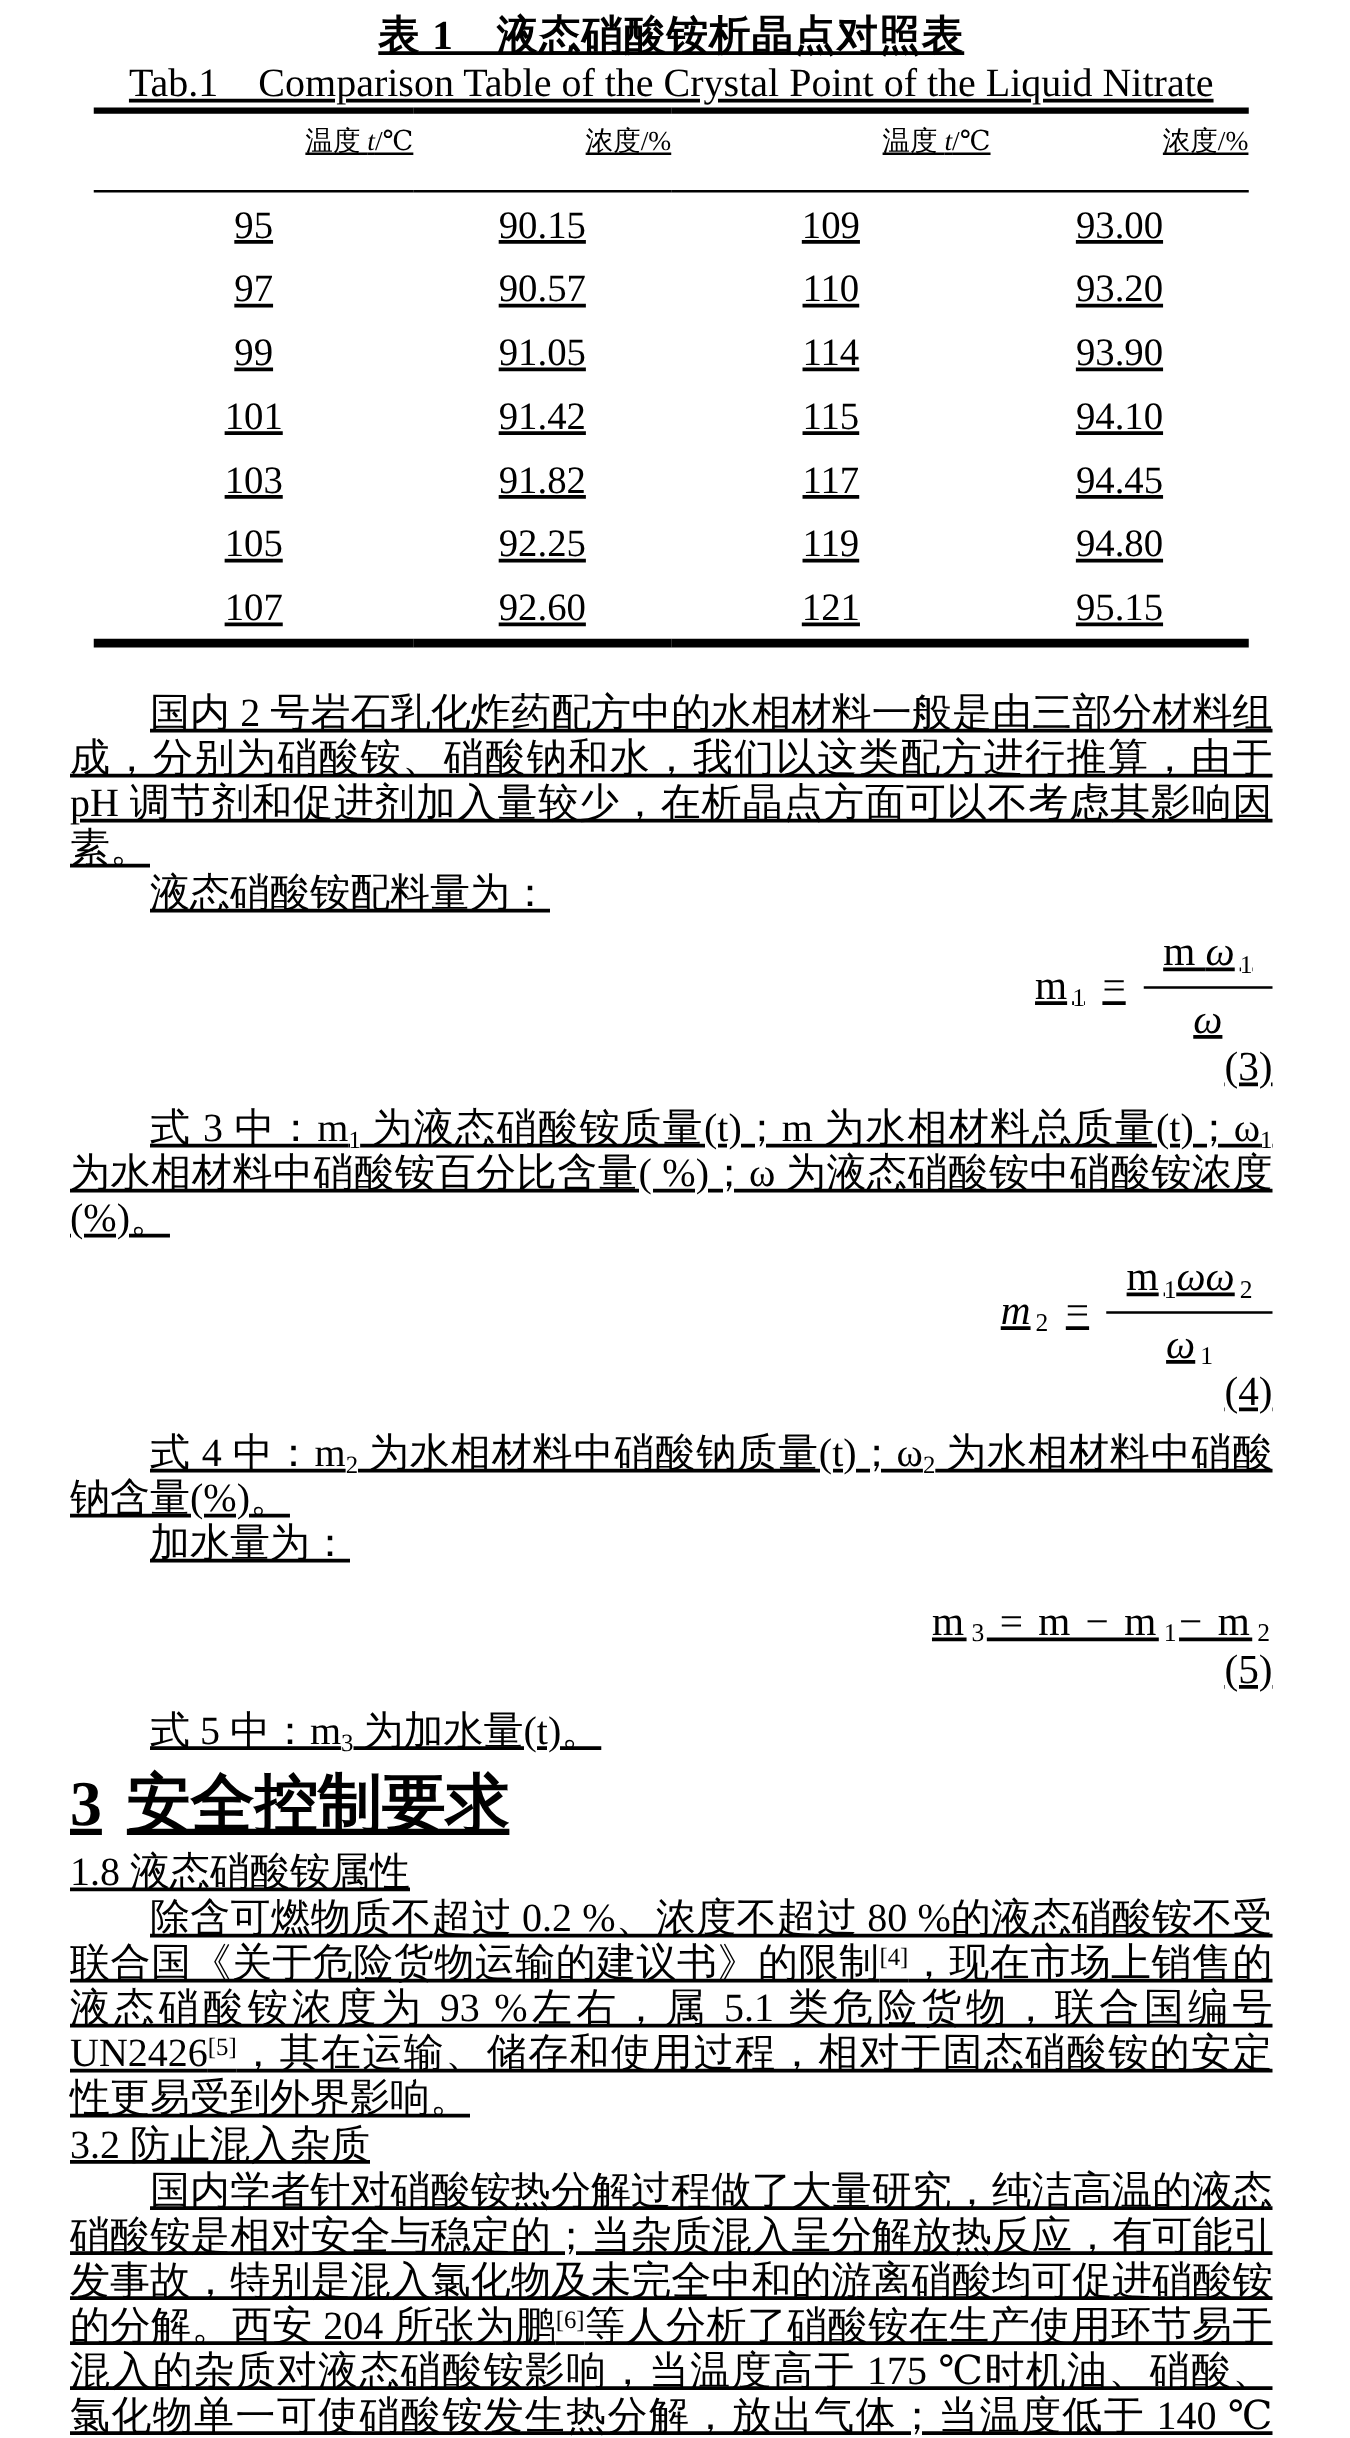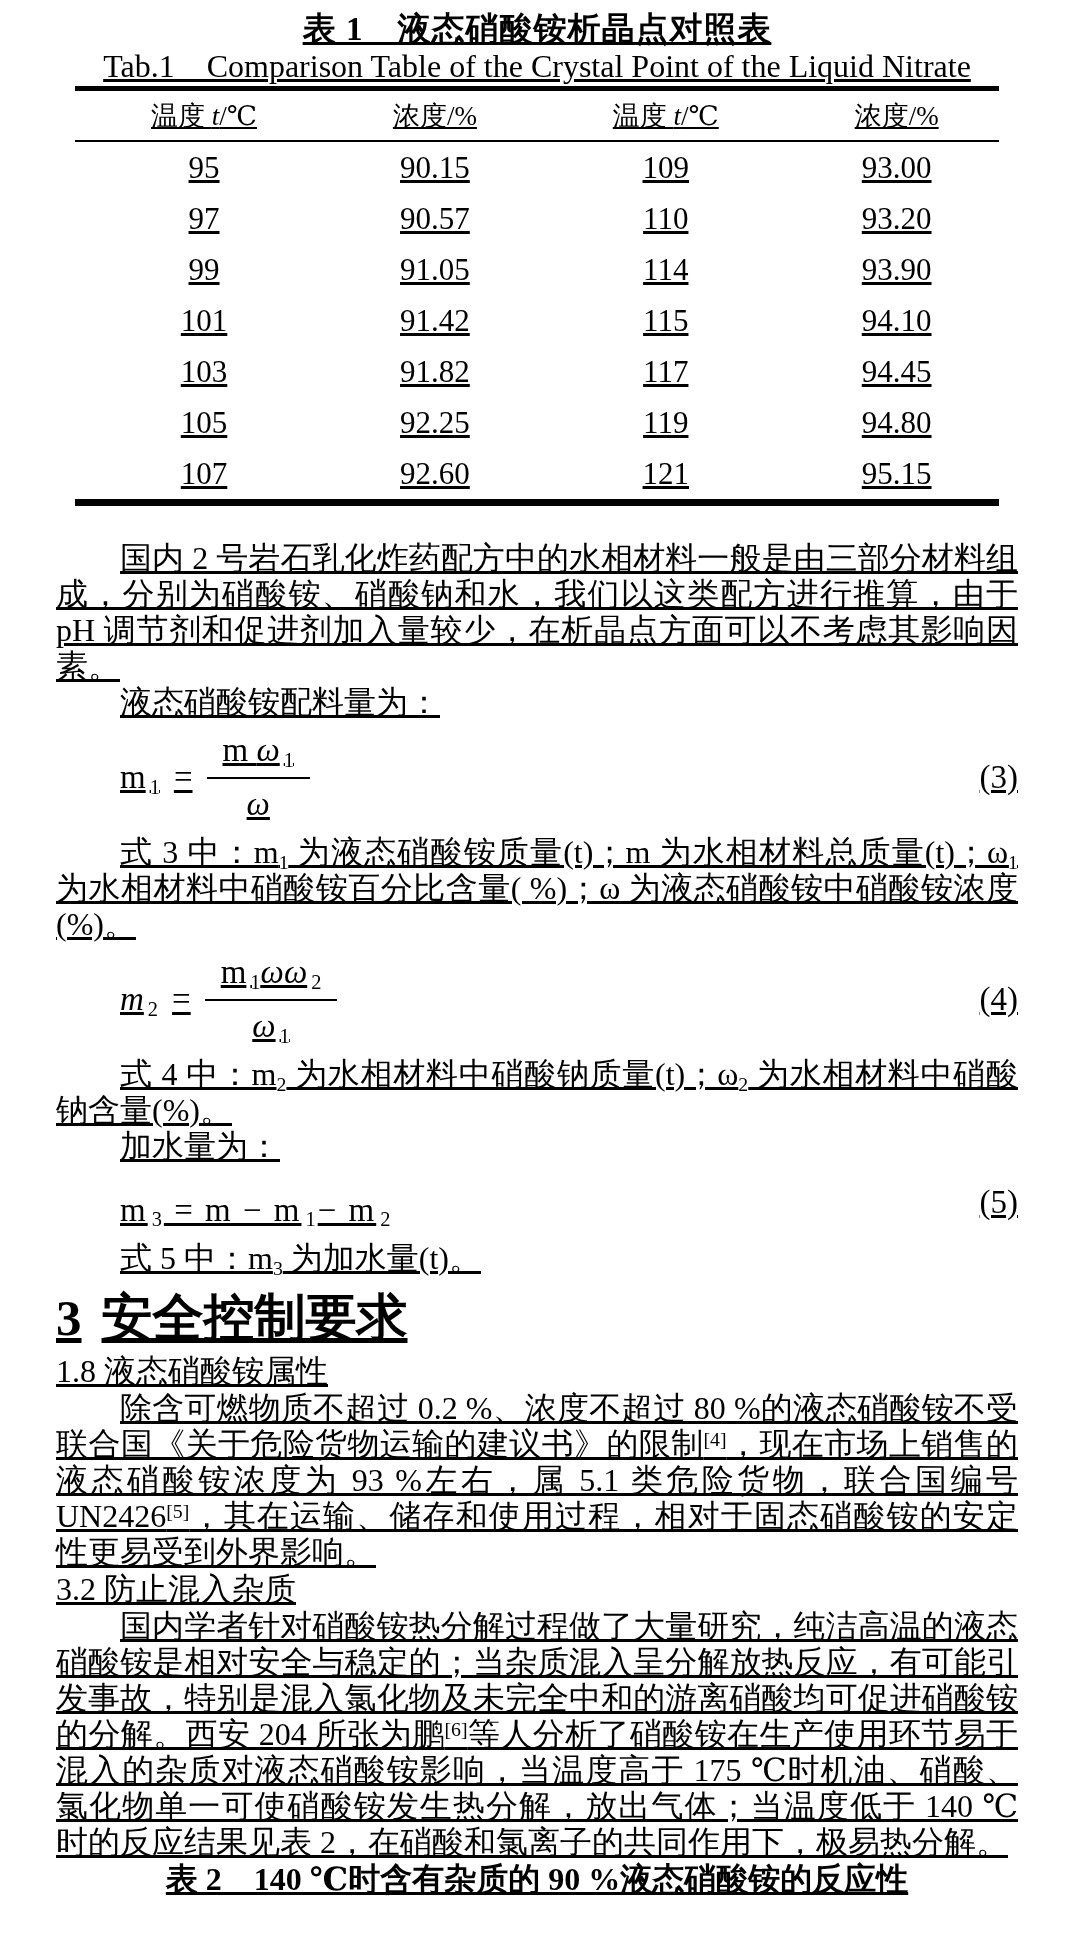--- a/index.html
+++ b/index.html
@@ -15,36 +15,36 @@
   }
   .cap-en{
     text-align:center;font-size:32px;line-height:36px;white-space:nowrap;
   }
   table.t1{
     width:96%;margin:2px auto 0 auto;border-collapse:collapse;
     border-top:5px solid #000;border-bottom:7px solid #000;
     font-size:31px;
   }
   table.t1 th{
-    font-weight:normal;text-align:center;padding:7px 0 6px 0;
-    border-bottom:2px solid #000;font-size:27px;
+    font-weight:normal;text-align:right;padding:7px 0 24px 0;
+    border-bottom:2px solid #000;font-size:22px;
   }
   table.t1 td{text-align:center;padding:8px 0 7px 0;}
   table.t1 th i{font-family:"Liberation Serif","DejaVu Serif",serif;}
   .body-text{margin-top:34px;}
   .para{
     font-size:32px;line-height:36px;margin:0;
     text-align:justify;text-align-last:left;
   }
   .indent{text-indent:2em;}
   sub{font-size:0.62em;vertical-align:-0.28em;line-height:0;}
   sup{font-size:0.62em;vertical-align:0.45em;line-height:0;}
   .formula{
-    display:flex;justify-content:space-between;align-items:center;
-    padding-left:64px;margin:12px 0 10px 0;font-size:33px;line-height:1.15;
+    display:flex;justify-content:space-between;align-items:flex-end;
+    padding-left:64px;margin:12px 0 10px 0;font-size:33px;line-height:1.15;flex-direction:column;
   }
   .formula sub{margin-left:4px;}
   .f-left{display:flex;align-items:center;}
   .f-eq{margin:0 14px;}
   .frac{display:inline-flex;flex-direction:column;align-items:center;}
   .frac .num{padding:0 16px 7px 16px;border-bottom:2px solid #000;}
   .frac .den{padding-top:7px;}
   .f-no{font-size:33px;}
   .f-inline{letter-spacing:2px;margin-top:16px;}
   .h2{

